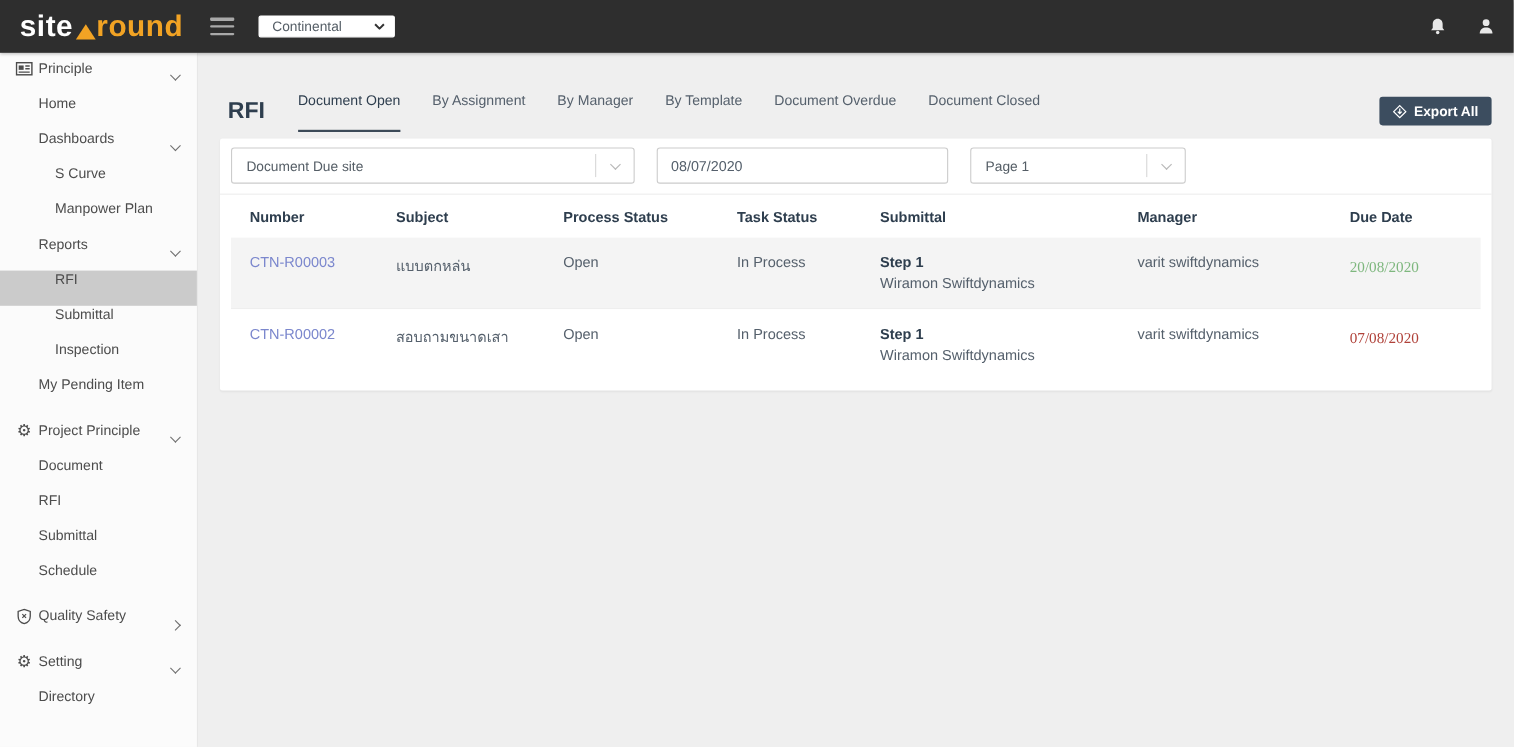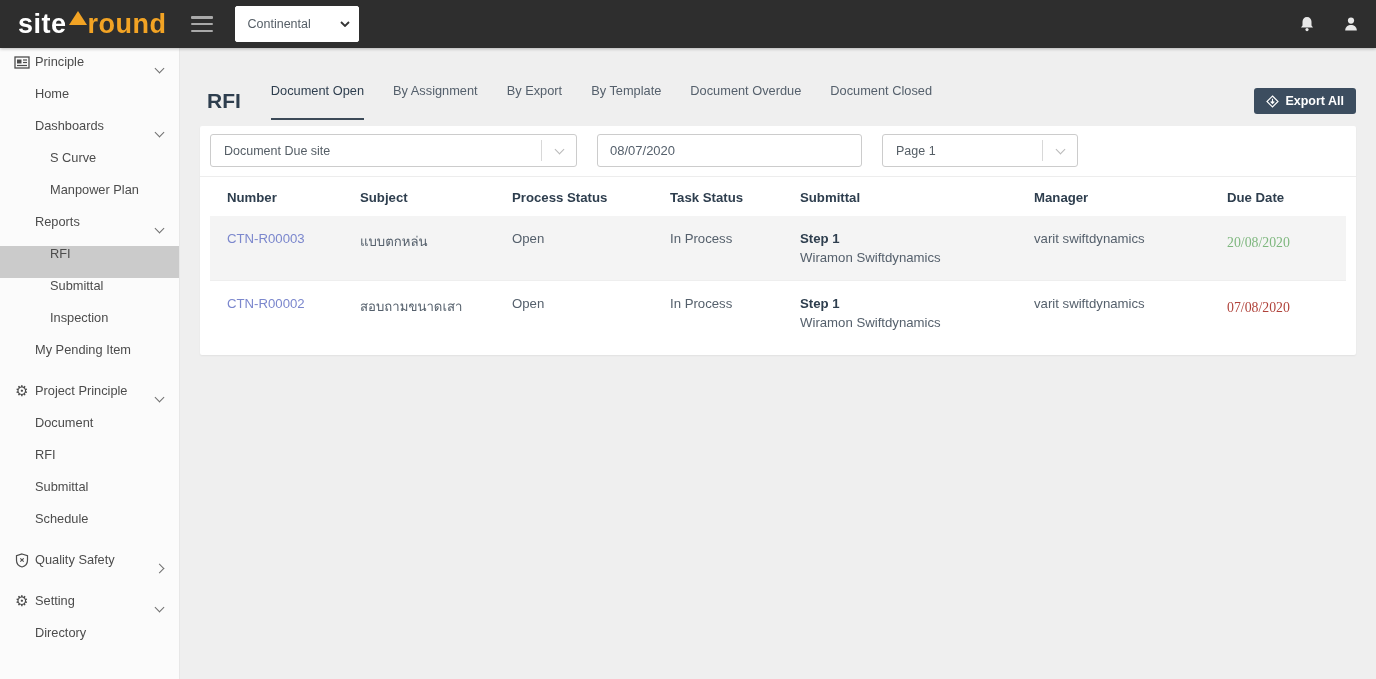--- a/index.html
+++ b/index.html
@@ -4,30 +4,30 @@
 <style>
   * { margin:0; padding:0; box-sizing:border-box; }
   html,body { width:1376px; height:679px; overflow:hidden;
     font-family:"Liberation Sans", "DejaVu Sans", sans-serif; background:#efefef; }
 
   
   .navbar { position:absolute; top:0; left:0; width:1376px; height:48px;
     background:#2e2e2e; display:flex; align-items:center; z-index:20;
     box-shadow:0 1px 3px rgba(0,0,0,.25); }
   .logo { margin-left:18px; font-size:27px; font-weight:bold; letter-spacing:.5px;
-    display:flex; align-items:flex-start; line-height:1; }
+    display:flex; align-items:flex-end; line-height:1; }
   .logo .lg-white { color:#ffffff; }
   .logo .lg-orange { color:#f2a324; }
   .logo .lg-tri { width:0; height:0; border-left:9px solid transparent;
     border-right:9px solid transparent; border-bottom:14px solid #f2a324;
     display:inline-block; margin:0 1px 2px 2px; }
   .hamburger { margin-left:24px; width:22px; height:16px; display:flex;
     flex-direction:column; justify-content:space-between; cursor:pointer; }
   .hamburger span { display:block; height:2.5px; background:#a9a9a9; border-radius:1px; }
-  .proj-select { margin-left:22px; width:124px; height:36px; background:#fff;
+  .proj-select { margin-left:22px; width:124px; height:20px; background:#fff;
     border:1px solid #fff; border-radius:2px; display:flex; align-items:center;
     justify-content:space-between; padding:0 8px 0 12px; cursor:pointer; }
   .proj-select .val { font-size:12.5px; color:#555e66; }
   .nav-right { margin-left:auto; margin-right:16px; display:flex; align-items:center; gap:26px; }
   .nav-icon { width:18px; height:18px; cursor:pointer; }
 
   
   .sidebar { position:absolute; top:48px; left:0; width:180px; height:631px;
     background:#fbfbfb; border-right:1px solid #e7e7e7; padding-top:6px; }
   .sb-item { position:relative; height:32px; display:flex; align-items:flex-start;
@@ -217,21 +217,21 @@
 
 </div>
 
 <div class="main">
 
   <div class="page-header">
     <div class="page-title">RFI</div>
     <div class="tabs">
       <div class="tab active">Document Open</div>
       <div class="tab">By Assignment</div>
-      <div class="tab">By Export</div>
+      <div class="tab">By Manager</div>
       <div class="tab">By Template</div>
       <div class="tab">Document Overdue</div>
       <div class="tab">Document Closed</div>
     </div>
     <button class="export-btn">
       <svg width="13" height="13" viewBox="0 0 16 16">
         <path d="M8 1.2 L14.8 8 L8 14.8 L1.2 8 Z" fill="none" stroke="#fff" stroke-width="1.4"></path>
         <path d="M8 4.5 V10 M5.8 8 L8 10.3 L10.2 8" fill="none" stroke="#fff" stroke-width="1.4"></path>
       </svg>
       <span>Export All</span>

